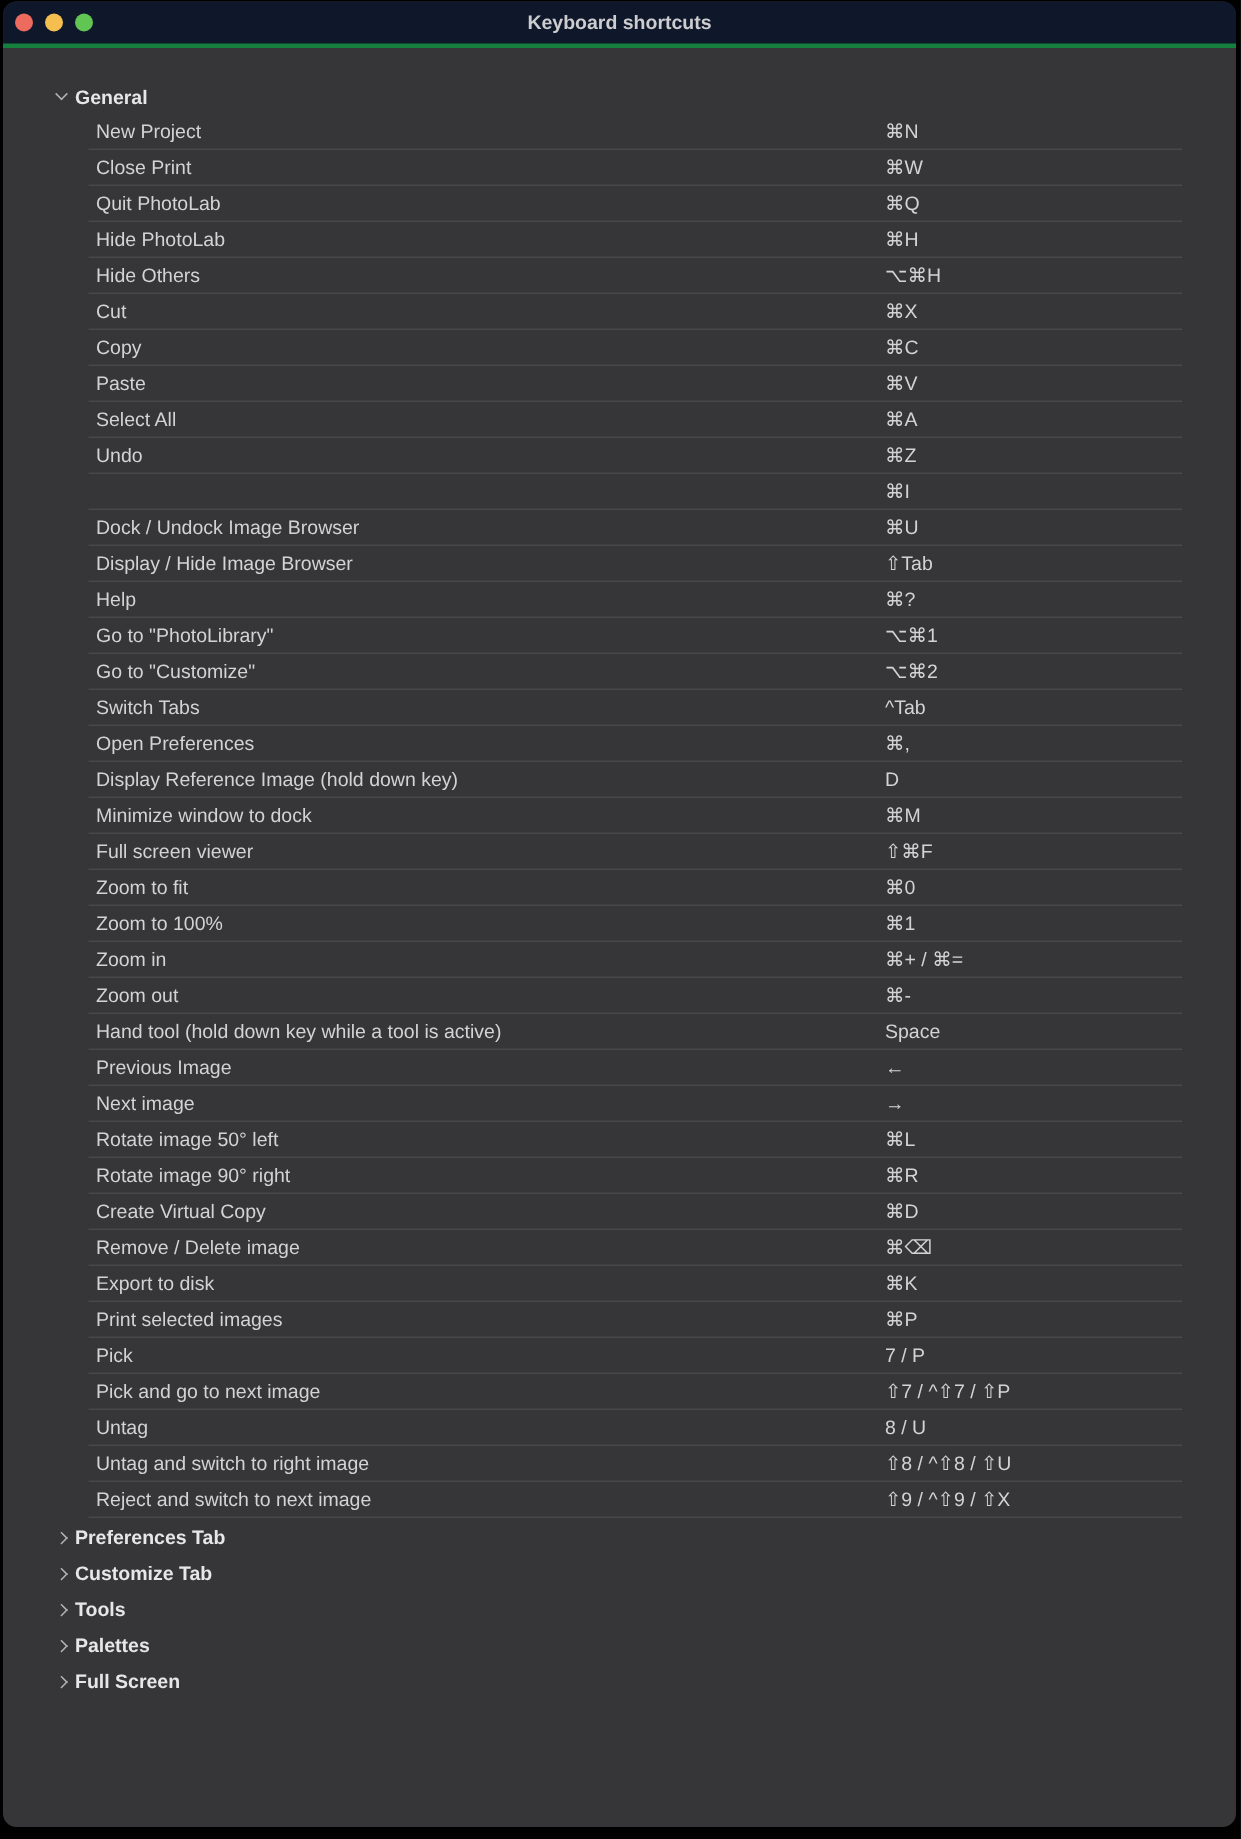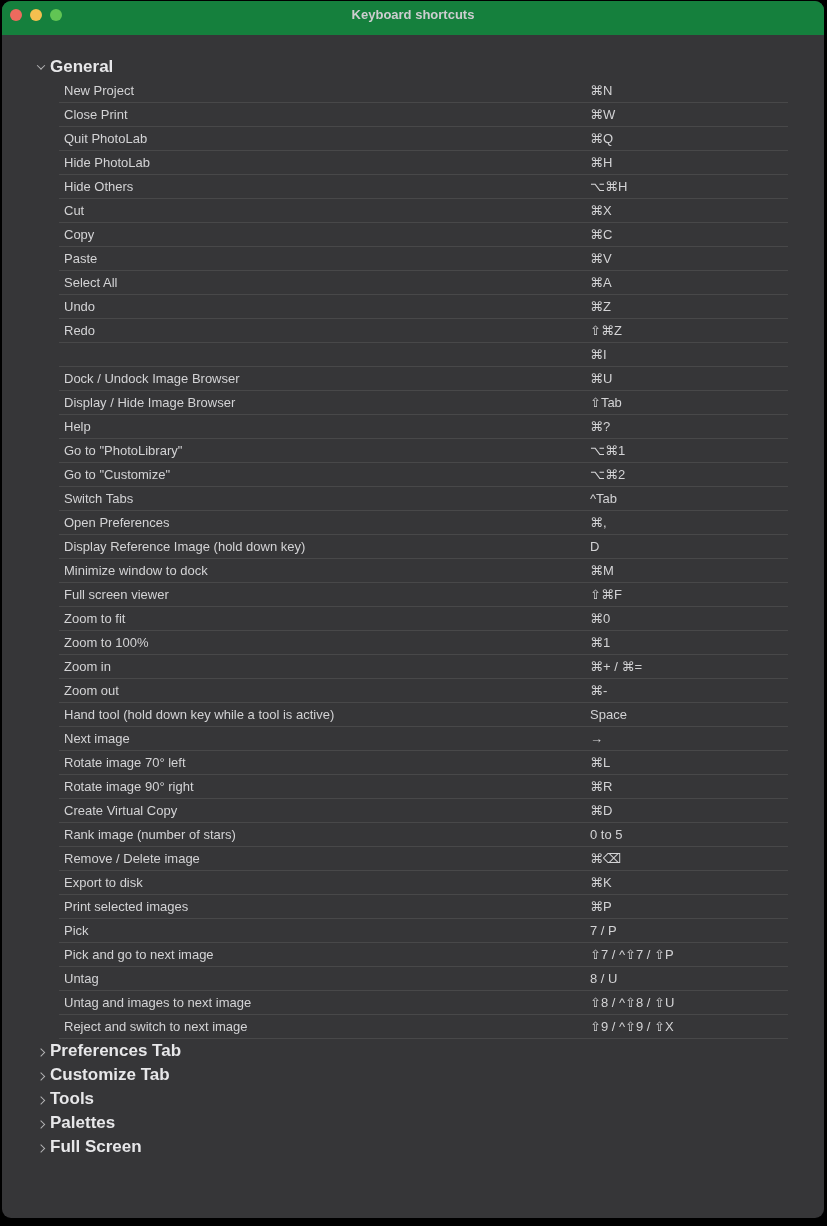--- a/index.html
+++ b/index.html
@@ -18,22 +18,22 @@
     width: 822px;
     height: 1217px;
     background: #363638;
     border-radius: 9px;
     overflow: hidden;
     box-shadow: 0 0 0 1px rgba(0,0,0,0.6);
   }
   .titlebar {
     position: relative;
     height: 28px;
-    background: #15803d;
-    border-bottom: 6px solid #15803d;
+    background: #0f172a;
+    border-bottom: 3px solid #15803d;
   }
   .titlebar-title {
     position: absolute;
     left: 0; right: 0; top: 0;
     height: 28px;
     line-height: 28px;
     text-align: center;
     font-size: 13px;
     font-weight: bold;
     color: #cdcdd0;
@@ -52,21 +52,21 @@
     border-radius: 50%;
   }
   .content {
     padding-top: 20px;
   }
   .section-header {
     position: relative;
     height: 24px;
     display: flex;
     align-items: center;
-    font-size: 17px;
+    font-size: 13px;
     font-weight: bold;
     color: #e7e7e9;
   }
   .section-header .chev-box {
     position: absolute;
     left: 34px;
     width: 10px;
     height: 10px;
     display: flex;
     align-items: center;
@@ -170,24 +170,20 @@
       </div>
       <div class="row">
         <span class="action">Select All</span>
         <span class="keys">⌘A</span>
       </div>
       <div class="row">
         <span class="action">Undo</span>
         <span class="keys">⌘Z</span>
       </div>
       <div class="row">
-        <span class="action">Redo</span>
-        <span class="keys">⇧⌘Z</span>
-      </div>
-      <div class="row">
         <span class="keys">⌘I</span>
       </div>
       <div class="row">
         <span class="action">Dock / Undock Image Browser</span>
         <span class="keys">⌘U</span>
       </div>
       <div class="row">
         <span class="action">Display / Hide Image Browser</span>
         <span class="keys">⇧Tab</span>
       </div>
@@ -237,40 +233,40 @@
       </div>
       <div class="row">
         <span class="action">Zoom out</span>
         <span class="keys">⌘-</span>
       </div>
       <div class="row">
         <span class="action">Hand tool (hold down key while a tool is active)</span>
         <span class="keys">Space</span>
       </div>
       <div class="row">
+        <span class="action">Previous Image</span>
+        <span class="keys">←</span>
+      </div>
+      <div class="row">
         <span class="action">Next image</span>
         <span class="keys">→</span>
       </div>
       <div class="row">
-        <span class="action">Rotate image 70° left</span>
+        <span class="action">Rotate image 50° left</span>
         <span class="keys">⌘L</span>
       </div>
       <div class="row">
         <span class="action">Rotate image 90° right</span>
         <span class="keys">⌘R</span>
       </div>
       <div class="row">
         <span class="action">Create Virtual Copy</span>
         <span class="keys">⌘D</span>
       </div>
       <div class="row">
-        <span class="action">Rank image (number of stars)</span>
-        <span class="keys">0 to 5</span>
-      </div>
-      <div class="row">
         <span class="action">Remove / Delete image</span>
         <span class="keys">⌘⌫</span>
       </div>
       <div class="row">
         <span class="action">Export to disk</span>
         <span class="keys">⌘K</span>
       </div>
       <div class="row">
         <span class="action">Print selected images</span>
         <span class="keys">⌘P</span>
@@ -281,21 +277,21 @@
       </div>
       <div class="row">
         <span class="action">Pick and go to next image</span>
         <span class="keys">⇧7 / ^⇧7 / ⇧P</span>
       </div>
       <div class="row">
         <span class="action">Untag</span>
         <span class="keys">8 / U</span>
       </div>
       <div class="row">
-        <span class="action">Untag and images to next image</span>
+        <span class="action">Untag and switch to right image</span>
         <span class="keys">⇧8 / ^⇧8 / ⇧U</span>
       </div>
       <div class="row">
         <span class="action">Reject and switch to next image</span>
         <span class="keys">⇧9 / ^⇧9 / ⇧X</span>
       </div>
       <div class="section-header">
         <span class="chev-box">
           <span class="chev right"></span>
         </span>

